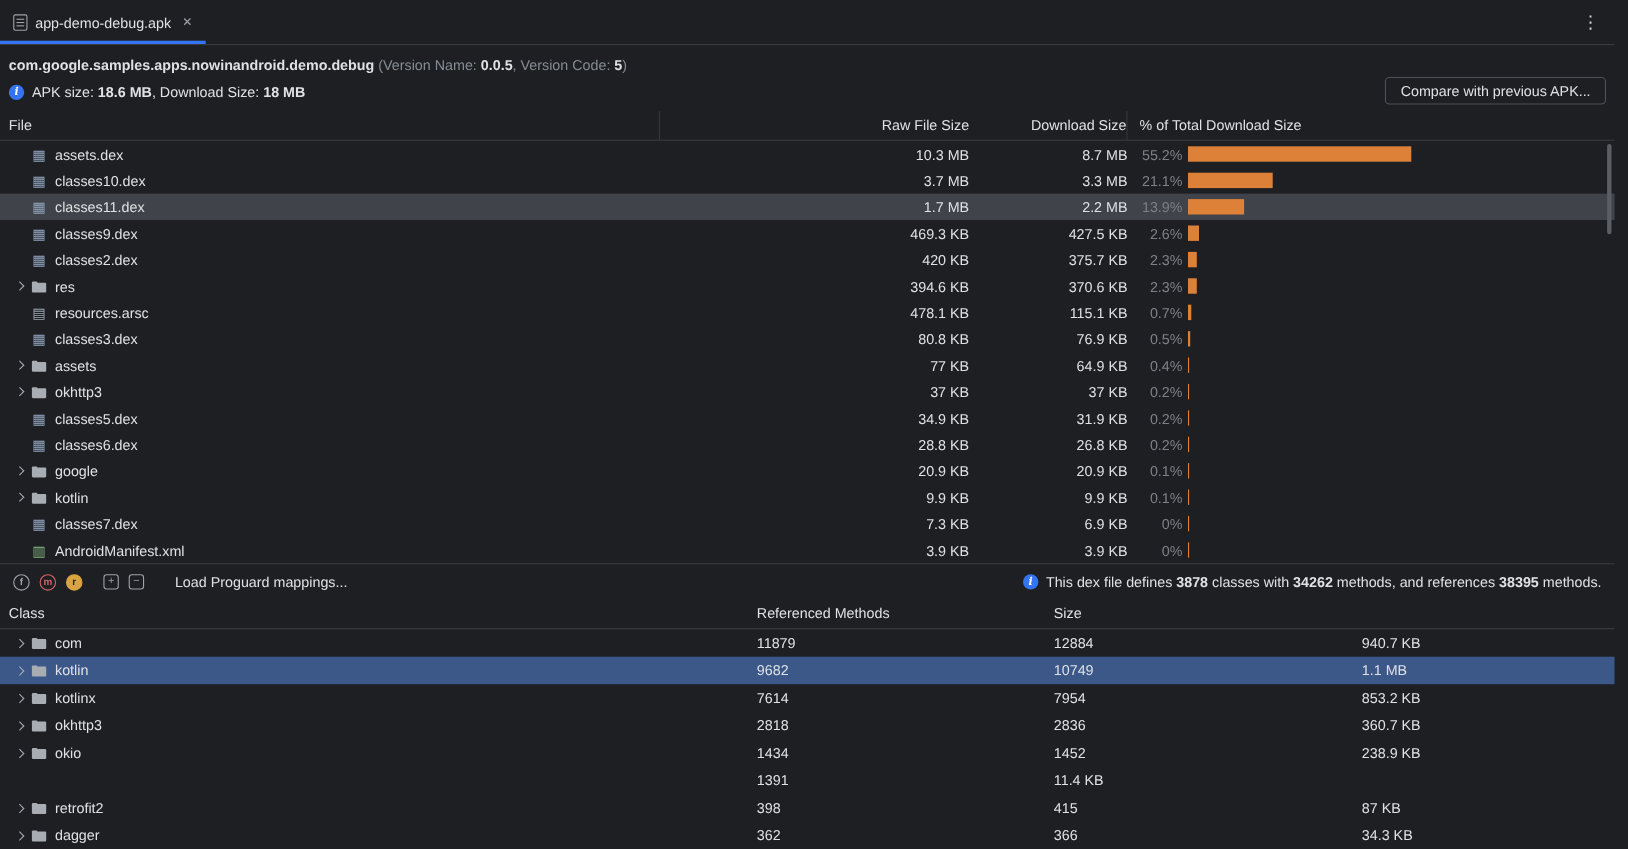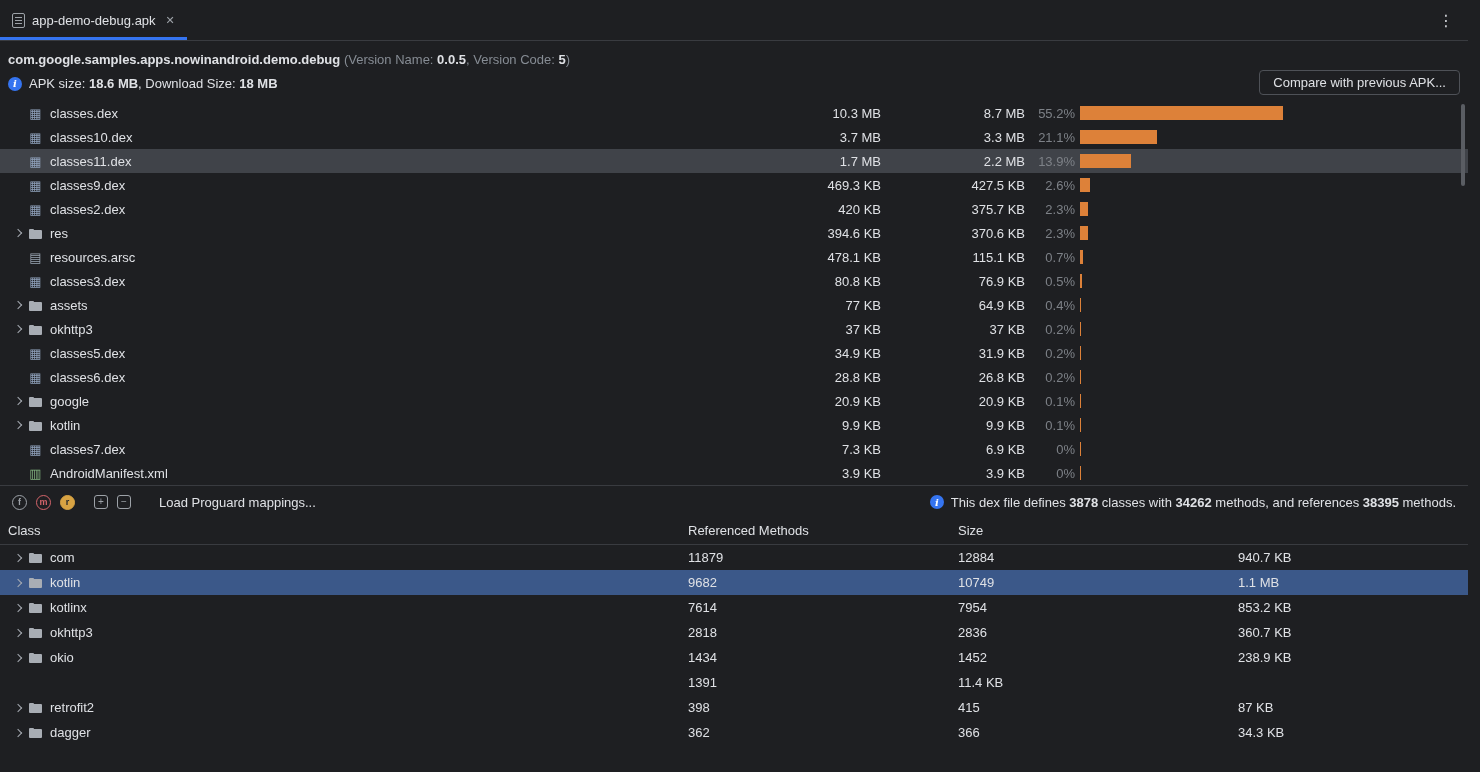--- a/index.html
+++ b/index.html
@@ -87,28 +87,34 @@
 
   <div class="apkheader">
     <div class="pkgline"><span class="b">com.google.samples.apps.nowinandroid.demo.debug</span><span class="dim"> (Version Name: </span><span class="b">0.0.5</span><span class="dim">, Version Code: </span><span class="b">5</span><span class="dim">)</span></div>
     <div class="sizeline">
       <span class="info-ic">i</span>
       <span><span>APK size: </span><span class="b">18.6 MB</span><span>, Download Size: </span><span class="b">18 MB</span></span>
     </div>
     <button class="cmp-btn">Compare with previous APK...</button>
   </div>
 
+  <div class="fhead">
+    <div class="h1">File</div>
+    <div class="h2">Raw File Size</div>
+    <div class="h3">Download Size</div>
+    <div class="h4">% of Total Download Size</div>
+  </div>
 
   <div class="frows">
     <div class="scrollbar"></div>
   <div class="frow">
     <div class="name-cell">
       <span class="chev hide"></span>
       <span class="icon ic-dex">▦</span>
-      <span class="fname">classes.dex</span>
+      <span class="fname">assets.dex</span>
     </div>
     <div class="num raw">10.3 MB</div>
     <div class="num dl">8.7 MB</div>
     <div class="pct">55.2%</div>
     <div class="bar-wrap">
       <span class="bar-fill" style="width: 202.584px;"></span>
     </div>
   </div>
       <div class="frow">
     <div class="name-cell">

